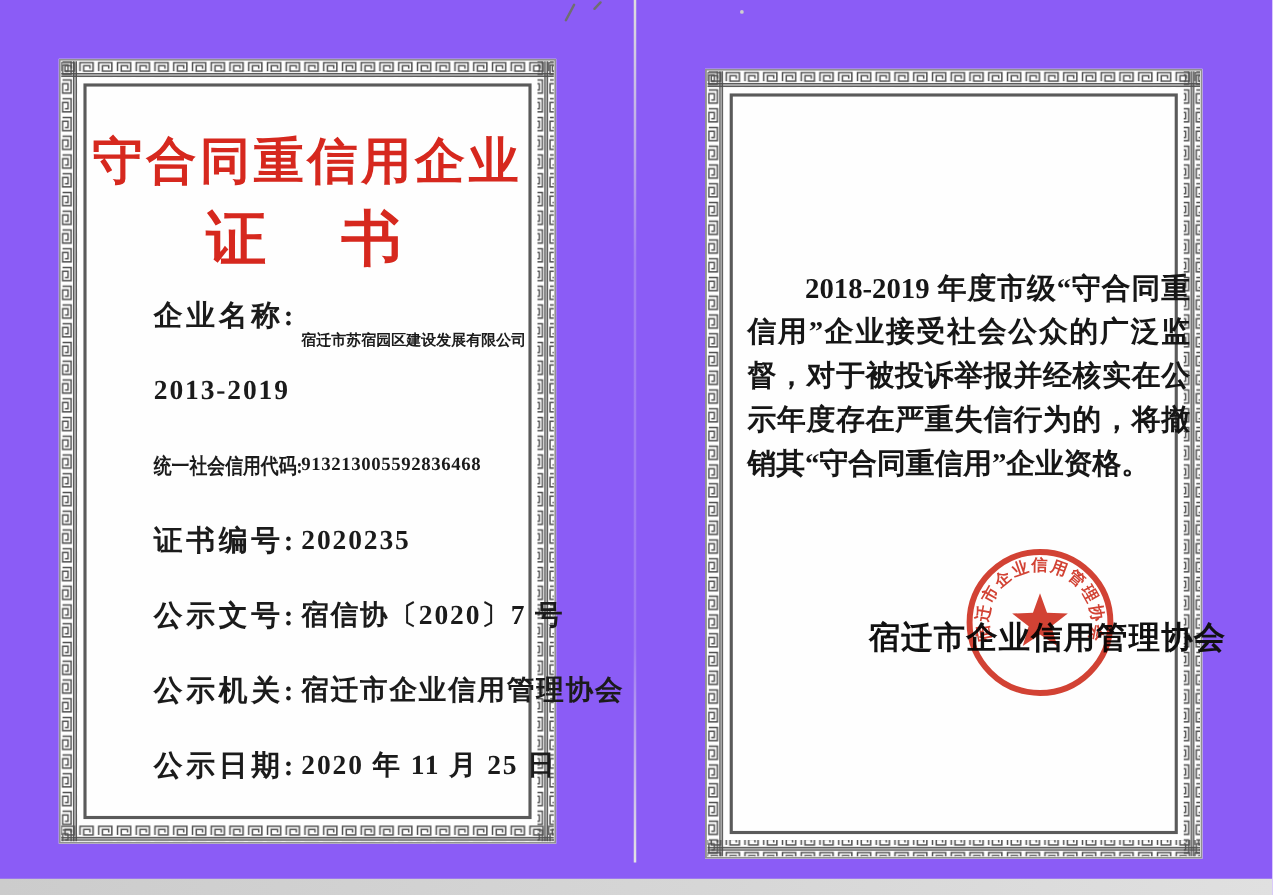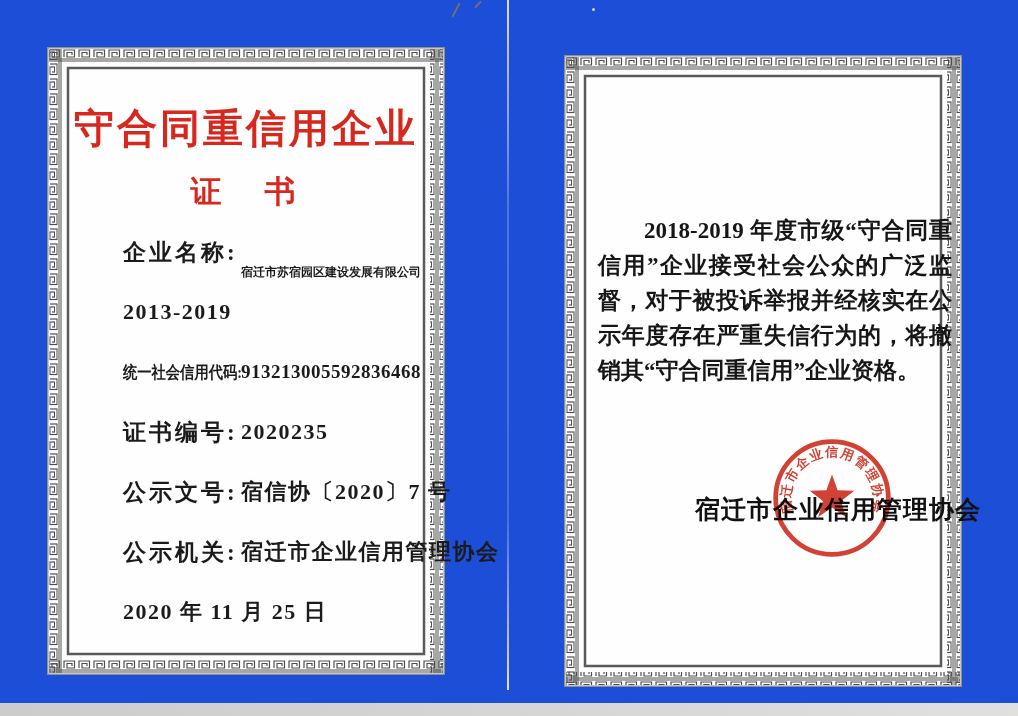--- a/index.html
+++ b/index.html
@@ -1,53 +1,53 @@
 <!DOCTYPE html>
 <html><head>
 <meta charset="utf-8">
 <style>
   html,body { margin:0; padding:0; background:#ffffff; }
   .scan {
     position:relative; width:1018px; height:716px; overflow:hidden;
-    background:#1d4ed8;
+    background:#8b5cf6;
     font-family:"Liberation Serif","DejaVu Serif",serif;
     color:#1b1b1b;
   }
   .page { position:absolute; background:#fefefe; }
   .page-left  { left:47px;  top:47px; width:398px; height:628px; }
   .page-right { left:564px; top:55px; width:398px; height:632px; }
   .border-svg { position:absolute; left:0; top:0; }
 
   
   .title1 {
     position:absolute; left:0; top:54px; width:100%;
     text-align:center; font-size:40px; font-weight:bold;
     color:#d6281e; letter-spacing:3px; white-space:nowrap;
   }
   .title2 {
-    position:absolute; left:0; top:124px; width:100%;
-    text-align:center; font-size:31px; font-weight:bold;
+    position:absolute; left:0; top:112px; width:100%;
+    text-align:center; font-size:48px; font-weight:bold;
     color:#d6281e; letter-spacing:6px; white-space:nowrap;
   }
   .fields { position:absolute; left:0; top:175px; width:100%; }
   .field-row {
     height:60px; display:flex; align-items:center;
     padding-left:76px; box-sizing:border-box; white-space:nowrap;
   }
   .flabel {
     display:inline-block; width:118px; flex:0 0 118px;
     font-size:23px; font-weight:bold; letter-spacing:3px;
   }
   .fvalue { font-size:22px; font-weight:bold; letter-spacing:1.5px; }
   .field-row:nth-child(1) .fvalue { font-size:12px; letter-spacing:0;margin-top:40px; }
   .field-row:nth-child(3) .flabel {
     font-size:17px; letter-spacing:0; transform:scaleX(0.84);
     transform-origin:left center; overflow:visible;
   }
-  .field-row:nth-child(3) .fvalue { font-size:19px; letter-spacing:0.5px;font-family:Liberation Serif, serif; }
+  .field-row:nth-child(3) .fvalue { font-size:15px; letter-spacing:0.5px;font-family:Liberation Serif, serif; }
 
   
   .body-para {
     position:absolute; left:34px; top:158px; width:354px;
     font-size:23px; font-weight:bold; line-height:35px;
     text-align:justify; text-indent:2em; color:#161616;
   }
   .signature {
     position:absolute; left:131px; top:438px;
     font-size:25px; font-weight:bold; letter-spacing:1px;
@@ -122,20 +122,21 @@
     <span class="flabel">公示文号:</span>
     <span class="fvalue">宿信协〔2020〕7 号</span>
   </div>
 
   <div class="field-row">
     <span class="flabel">公示机关:</span>
     <span class="fvalue">宿迁市企业信用管理协会</span>
   </div>
 
   <div class="field-row">
+    <span class="flabel">公示日期:</span>
     <span class="fvalue">2020 年 11 月 25 日</span>
   </div>
 </div>
   </div>
 
   <div class="page page-right">
     <svg class="border-svg" width="398" height="632" viewBox="0 0 398 632">
       <defs>
         <pattern id="gk2h" width="15" height="13" patternUnits="userSpaceOnUse">
           <path d="M0 1 H15 M0 12 H15 M2 10 V3 H12.5 V10 H5 V5.5 H10 V8" fill="none" stroke="#4f4f4f" stroke-width="1.2"></path>

